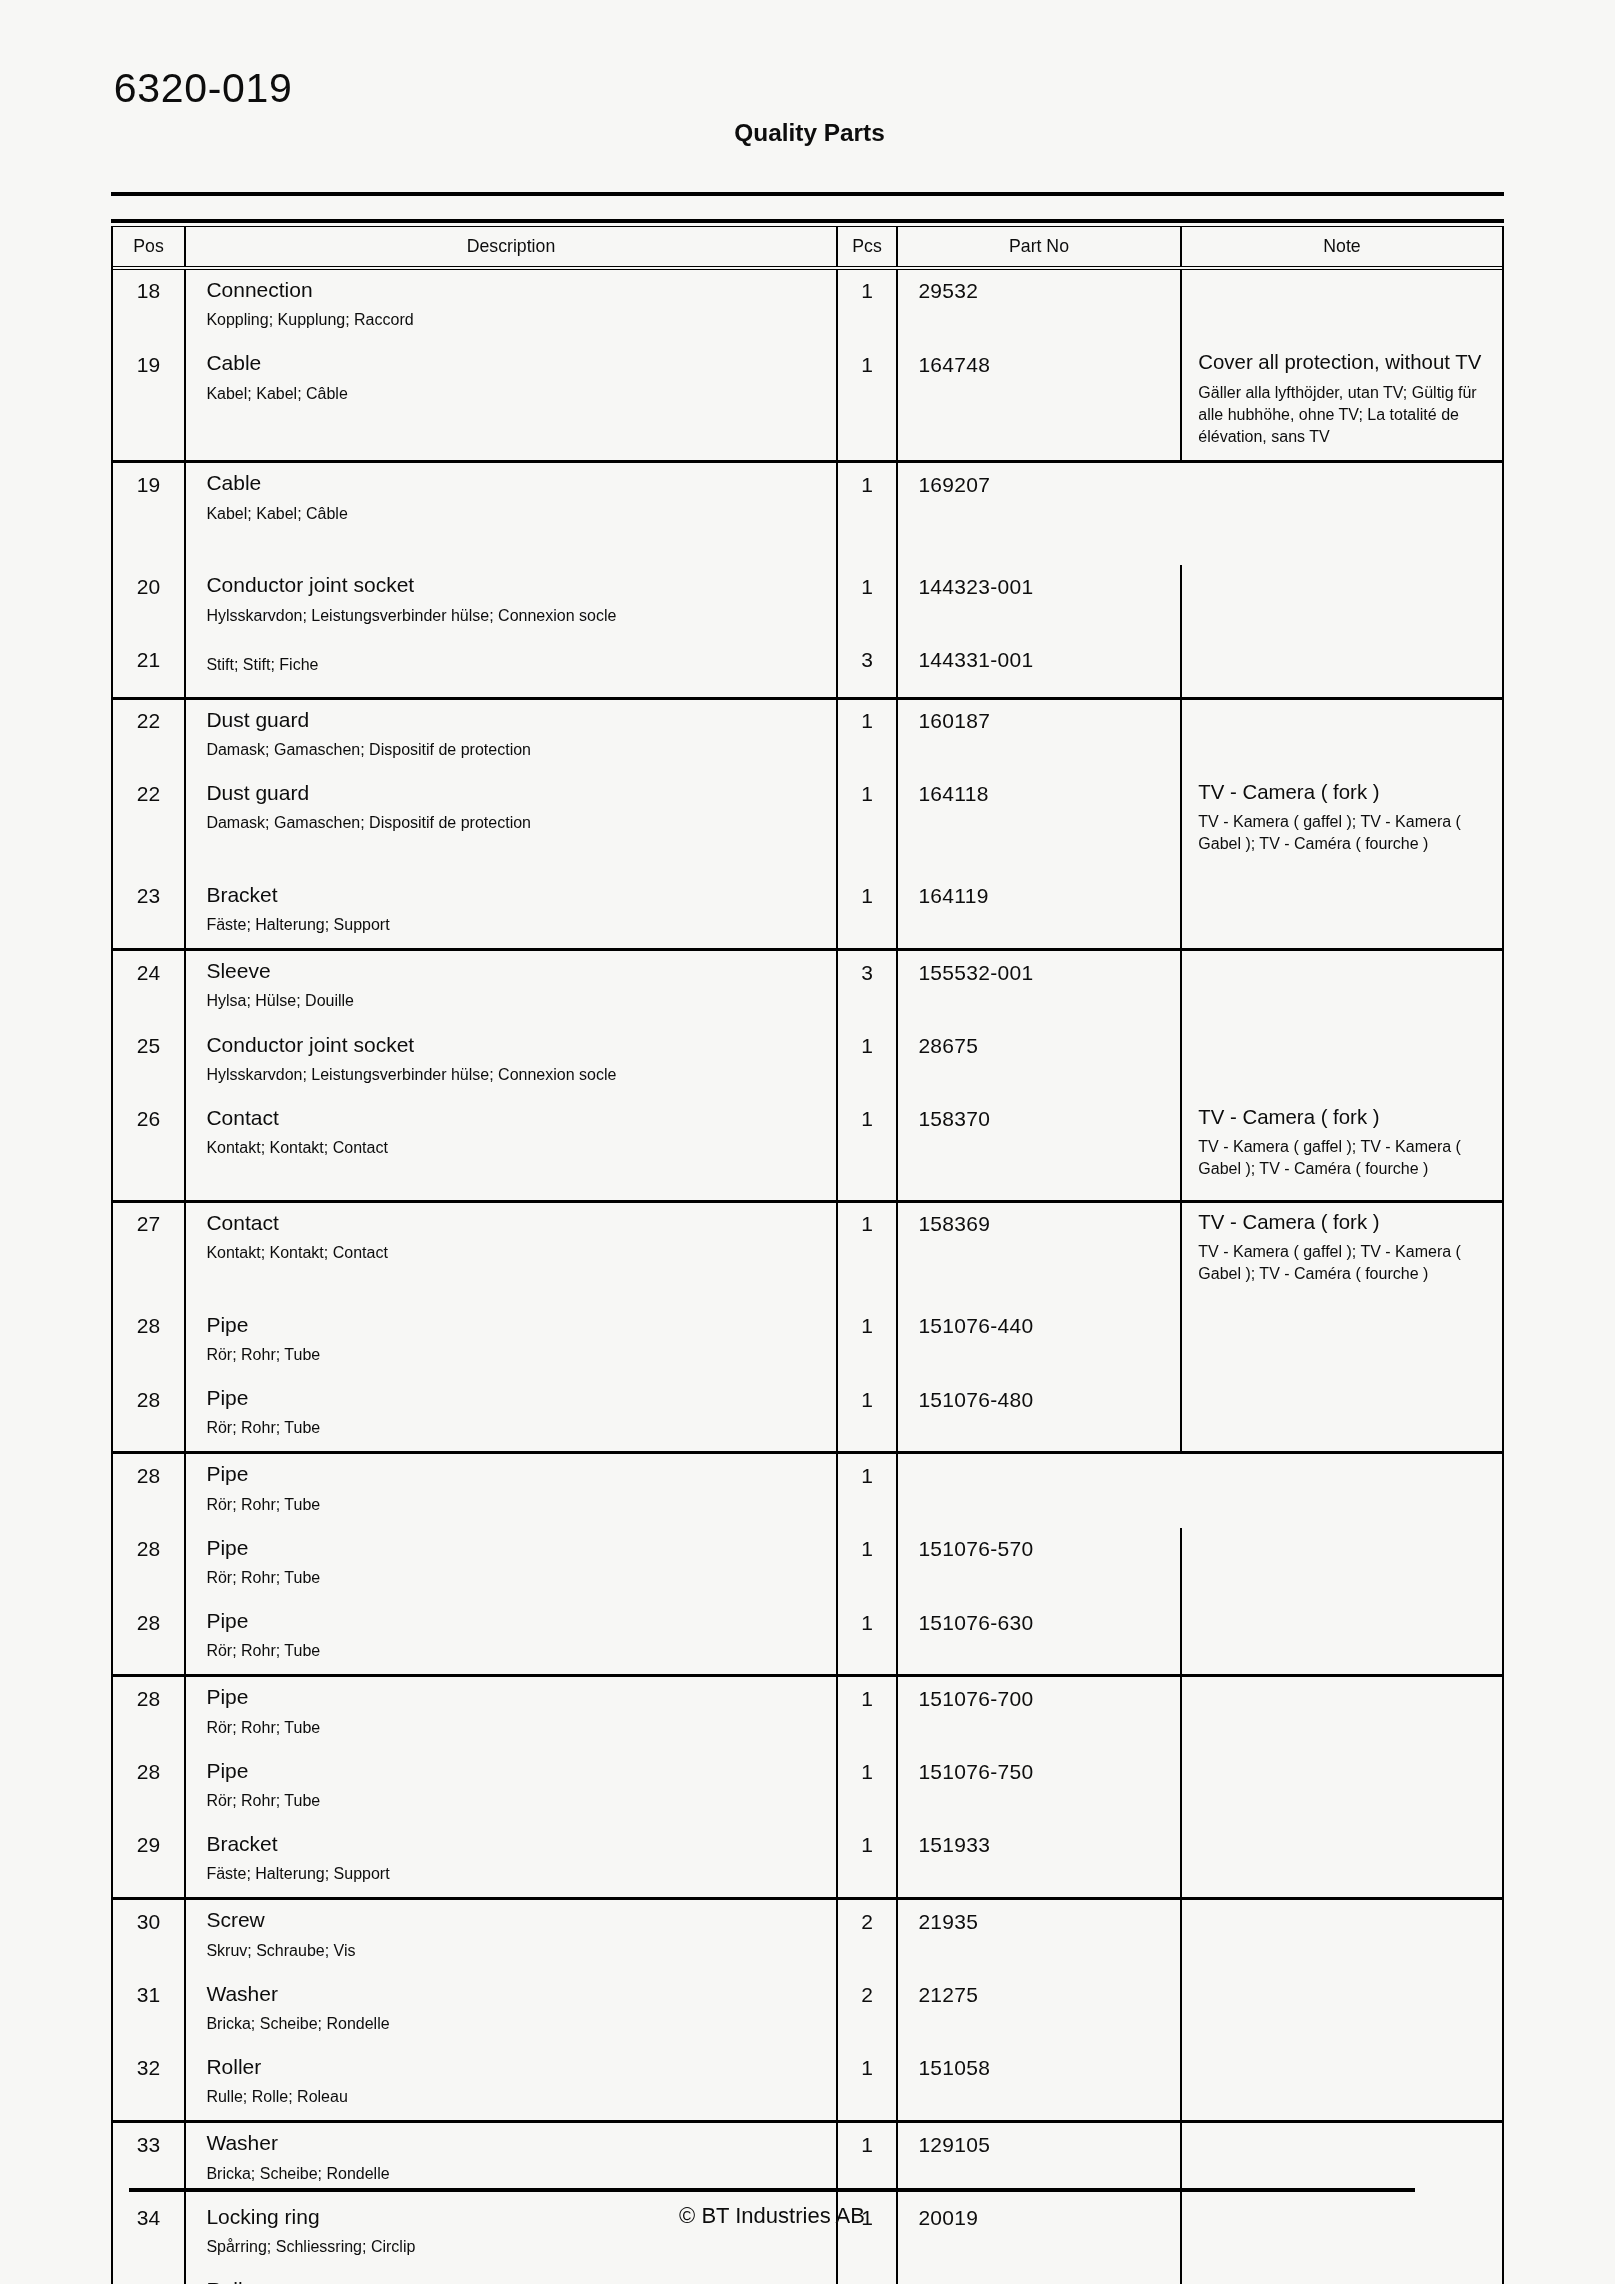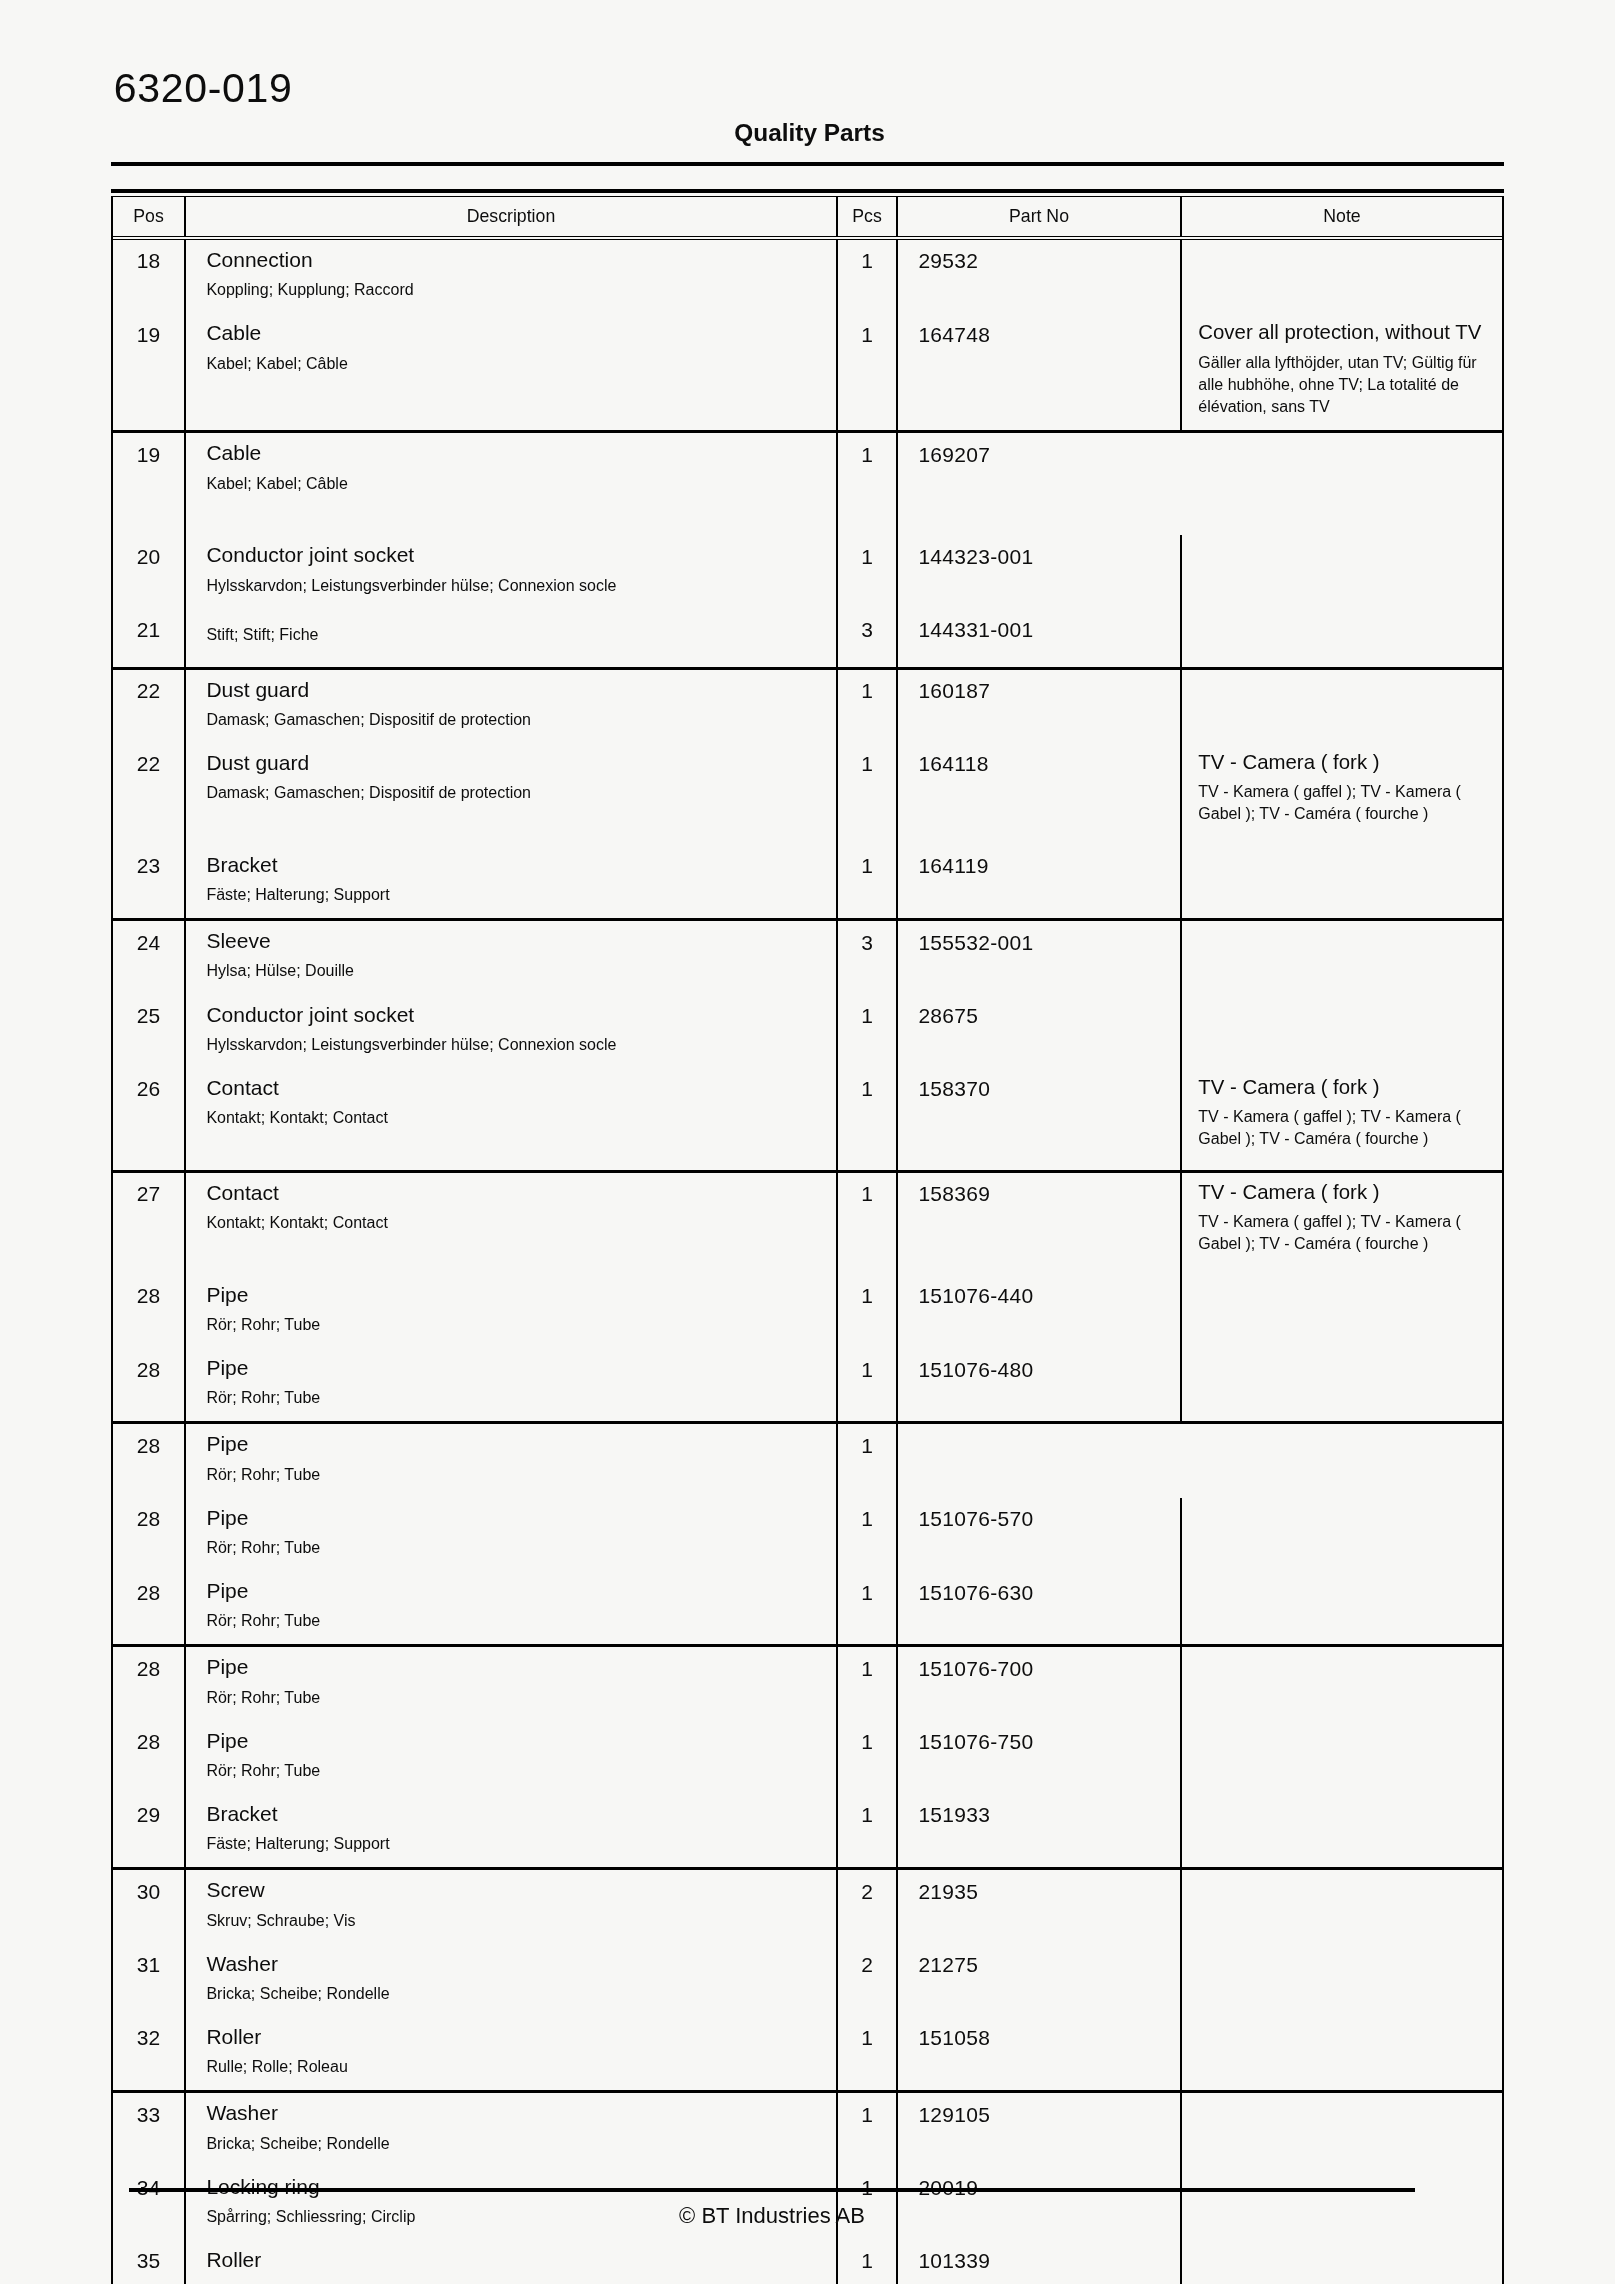--- a/index.html
+++ b/index.html
@@ -7,21 +7,21 @@
   body {
     position:relative;
     background:#f7f7f5;
     color:#0d0d0d;
     font-family:"Liberation Sans", sans-serif;
     overflow:hidden;
   }
   .content { position:absolute; left:111px; top:0; width:1393px; }
 
   
-  .masthead { position:relative; height:162px; }
+  .masthead { position:relative; height:192px; }
   .doc-number { position:absolute; left:2.7px; top:65px; font-size:41px; letter-spacing:0.7px; }
   .page-title { position:absolute; left:4px; right:0; top:119px; text-align:center; font-size:24.4px; font-weight:bold; }
   .title-rule { height:4.1px; background:#000; }
 
   
   .parts-table { margin-top:23px; }
   .table-top-thick { height:4.1px; background:#000; }
   .table-top-gap { height:2.7px; }
   .table-frame { border:2px solid #000; border-top-width:1.4px; border-bottom-width:4.1px; }
 

